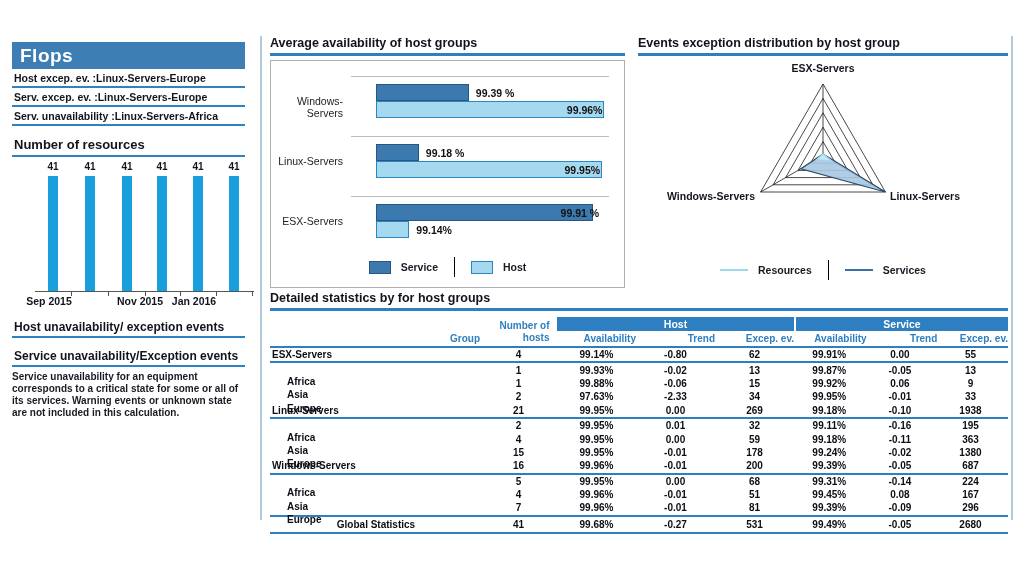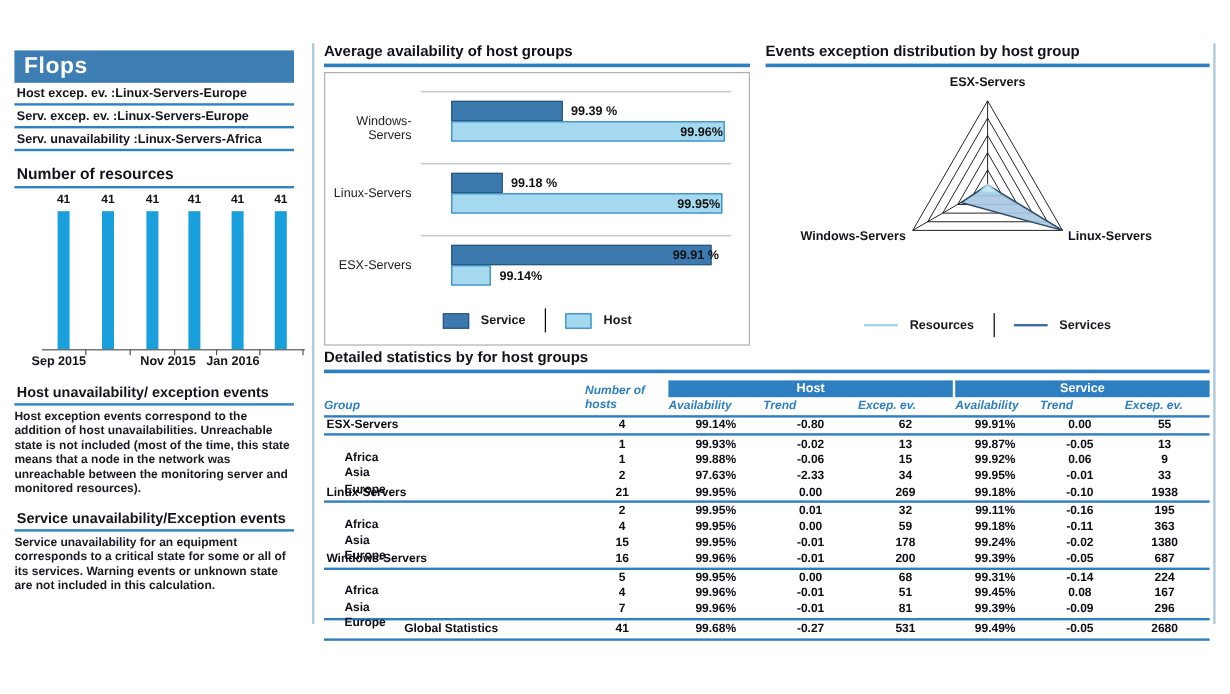--- a/index.html
+++ b/index.html
@@ -46,21 +46,21 @@
   .legend{display:flex;align-items:center;justify-content:center;gap:10px;font-size:10.5px;
           font-weight:600;color:#1a1a24;}
   .avail-legend{position:absolute;left:0;right:0;bottom:10px;}
   .sw{display:inline-block;width:22px;height:13px;box-sizing:border-box;}
   .lsw{display:inline-block;width:28px;height:2px;}
   .ldiv{display:inline-block;width:1px;height:20px;background:#000;margin:0 6px;}
 
   
   .t-head{display:flex;margin-top:6px;border-bottom:2px solid #2d7fc1;padding-bottom:2px;
           align-items:flex-end;}
-  .th-blue{color:#2d7fc1;font-weight:800;font-size:10px;text-align:left;font-style:italic;}
+  .th-blue{color:#2d7fc1;font-weight:800;font-size:10px;text-align:right;}
   .c-group{width:210px;}
   .c-hosts{width:77px;}
   .c-hosts .th-blue{width:62px;margin:0 auto;line-height:12px;}
   .c-block{display:flex;flex-direction:column;}
   .c-block.host{width:237px;margin-right:2px;}
   .c-block.service{width:212px;}
   .banner{background:#2d7fc1;color:#fff;font-weight:800;font-size:10.5px;text-align:center;
           height:14px;line-height:14px;}
   .subcols{display:flex;padding-top:2px;}
   .subcols .th-blue{flex:1;}
@@ -106,21 +106,20 @@
         <div class="res-tick" style="left:132.5px"></div>
         <div class="res-tick" style="left:167.5px"></div>
         <div class="res-tick" style="left:203.5px"></div>
         <div class="res-tick" style="left:239.5px"></div>
         <div class="res-xlabel" style="left:37px">Sep 2015</div>
         <div class="res-xlabel" style="left:128px">Nov 2015</div>
         <div class="res-xlabel" style="left:182px">Jan 2016</div>
       </div>
     <div id="notes">
         <div class="note-heading">Host unavailability/ exception events</div>
-        <div class="note-body">Host exception events correspond to the addition of host unavailabilities. Unreachable state is not included (most of the time, this state means that a node in the network was unreachable between the monitoring server and monitored resources).</div>
         <div class="note-heading">Service unavailability/Exception events</div>
         <div class="note-body">Service unavailability for an equipment corresponds to a critical state for some or all of its services. Warning events or unknown state are not included in this calculation.</div>
       </div>
   </aside>
 
   <div class="vrule" style="left:260px"></div>
   <div class="vrule" style="left:1011px"></div>
 
   <section class="sec-avail">
     <div class="section-title">Average availability of host groups</div>

